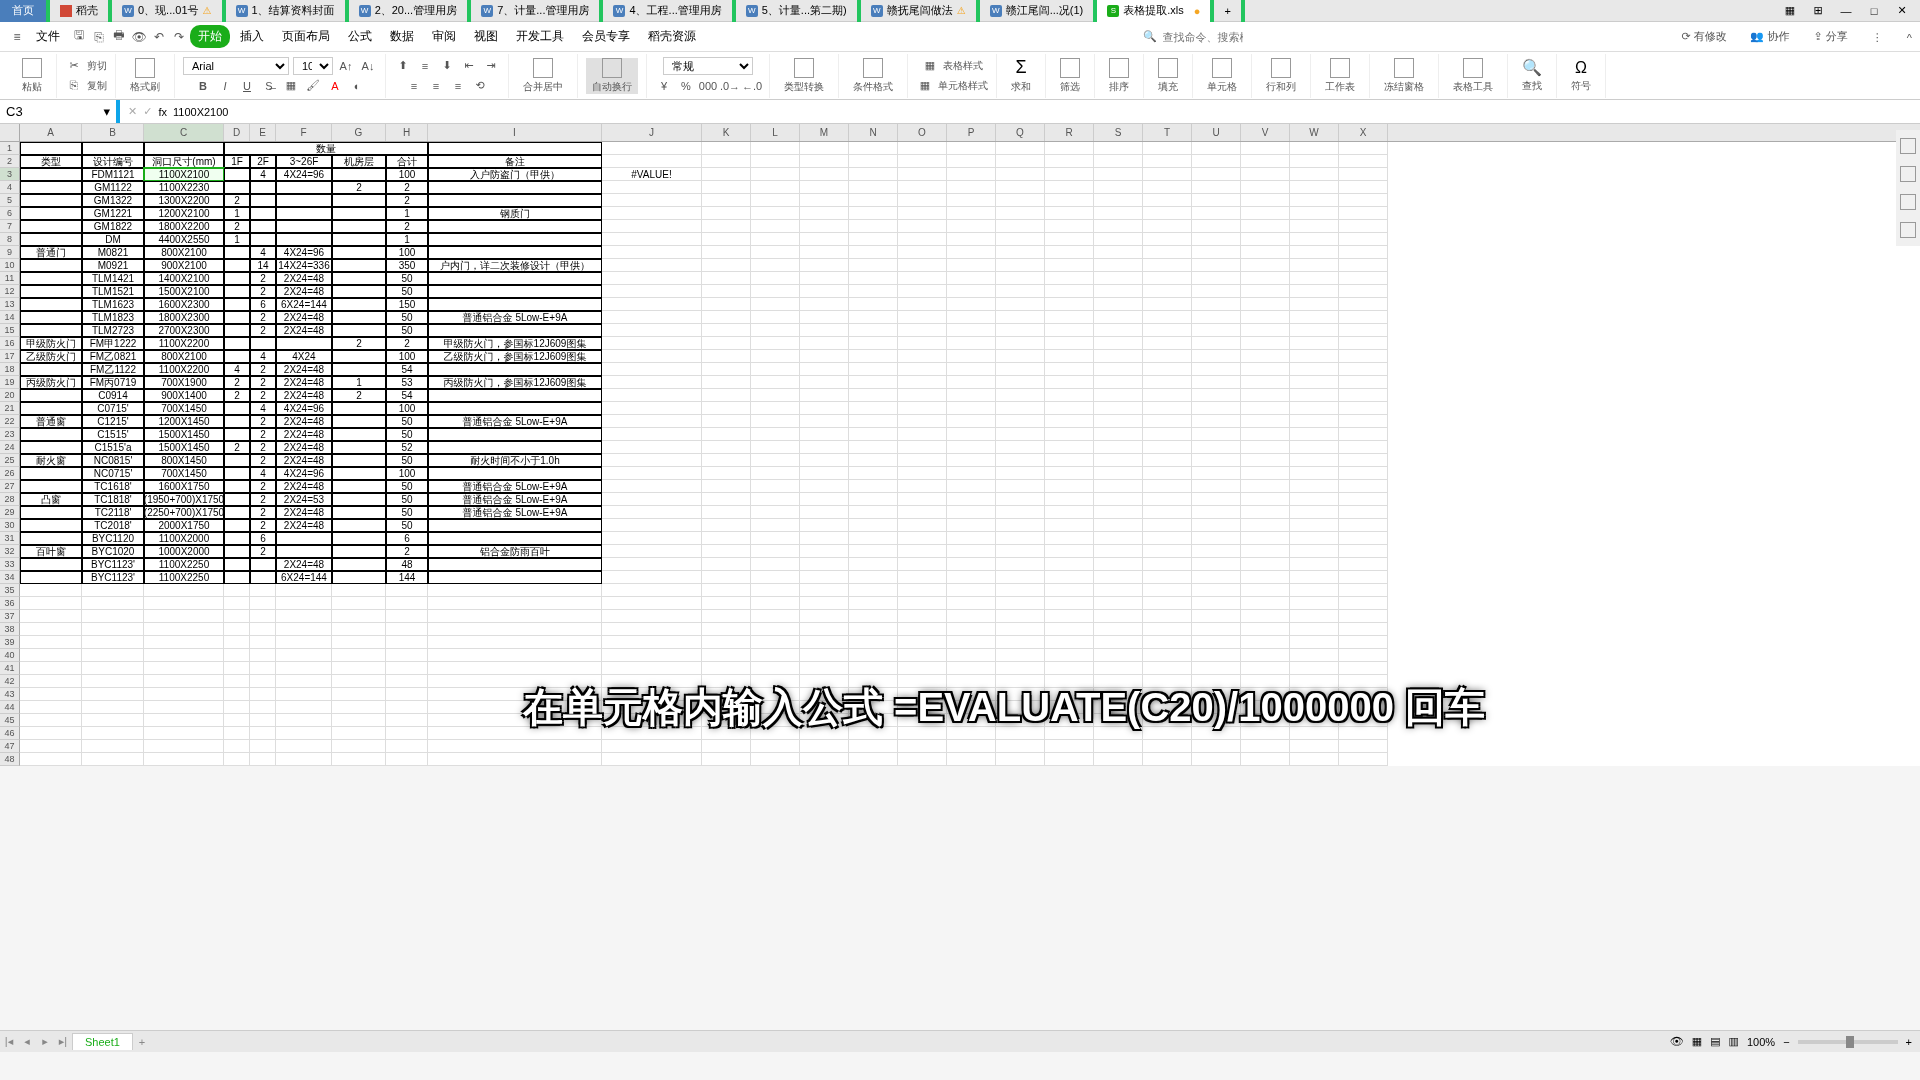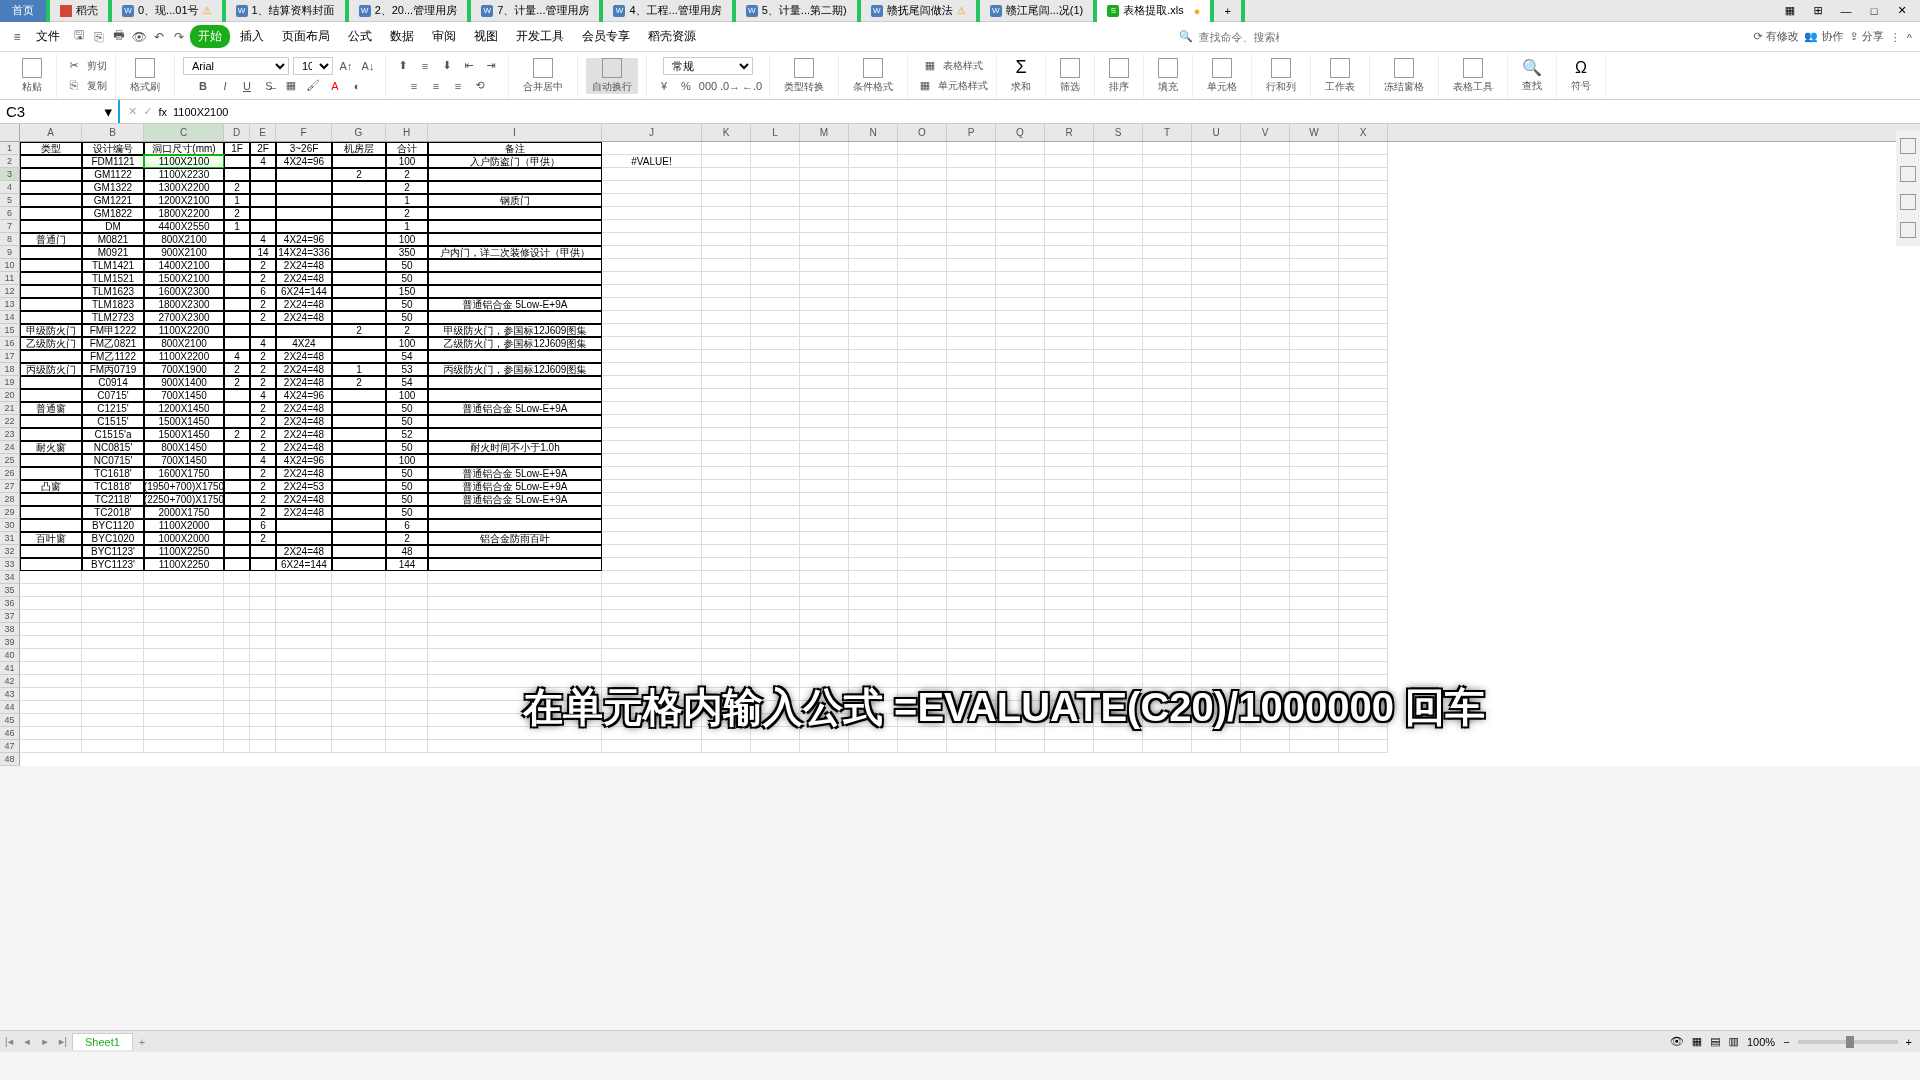--- a/index.html
+++ b/index.html
@@ -17,36 +17,36 @@
 .titlebar-right { margin-left: auto; display: flex; align-items: center; gap: 8px; padding-right: 8px; }
 .winbtn { width: 20px; height: 20px; display: flex; align-items: center; justify-content: center; font-size: 11px; cursor: pointer; }
 
 
 .menubar { height: 30px; background: #fff; display: flex; align-items: center; padding: 0 8px; gap: 2px; border-bottom: 1px solid #ddd; font-size: 12px; }
 .menubar .mbtn { padding: 3px 8px; cursor: pointer; }
 .menubar .mbtn.active { background: #1aad19; color: #fff; border-radius: 10px; }
 .menubar .licon { width: 18px; height: 18px; display: inline-flex; align-items: center; justify-content: center; color: #555; cursor: pointer; }
 .searcharea { margin-left: auto; display: flex; align-items: center; gap: 6px; font-size: 11px; color: #888; }
 .searcharea input { border: none; outline: none; font-size: 11px; width: 80px; }
-.rightmenu { margin-left: auto; display: flex; align-items: flex-end; gap: 6px; font-size: 11px; color: #555; }
+.rightmenu { margin-left: auto; display: flex; align-items: flex-end; gap: 24px; font-size: 11px; color: #555; }
 
 
 .ribbon { height: 48px; background: #fff; display: flex; align-items: center; padding: 0 8px; border-bottom: 1px solid #ccc; font-size: 11px; }
 .rgroup { display: flex; flex-direction: column; align-items: center; padding: 0 8px; border-right: 1px solid #eee; height: 44px; justify-content: center; }
 .rgroup.vert { gap: 2px; }
 .rgroup .row { display: flex; gap: 4px; align-items: center; }
 .rgroup .lbl { font-size: 10px; color: #555; }
 .ricon { width: 18px; height: 18px; display: inline-flex; align-items: center; justify-content: center; color: #555; cursor: pointer; }
 .rselect { border: 1px solid #ccc; padding: 1px 4px; font-size: 11px; background: #fff; }
 .rbig { display: flex; flex-direction: column; align-items: center; gap: 2px; cursor: pointer; padding: 0 6px; }
 .rbig .ico { width: 20px; height: 20px; border: 1px solid #999; }
 
 
 .formulabar { height: 24px; background: #fff; display: flex; align-items: center; border-bottom: 1px solid #ccc; }
-.namebox { width: 120px; border-right: 2px solid #0ea5e9; padding: 0 6px; font-size: 15px; display: flex; align-items: center; justify-content: space-between; height: 100%; }
+.namebox { width: 120px; border-right: 4px solid #0ea5e9; padding: 0 6px; font-size: 13px; display: flex; align-items: center; justify-content: space-between; height: 100%; }
 .fxarea { display: flex; align-items: center; gap: 6px; padding: 0 8px; font-size: 11px; flex: 1; }
 .fxinput { border: none; outline: none; font-size: 11px; flex: 1; }
 
 
 .sheet { position: relative; background: #fff; }
 .colheaders { display: flex; height: 18px; background: #e8e8e8; border-bottom: 1px solid #aaa; }
 .corner { width: 20px; border-right: 1px solid #aaa; background: #e8e8e8; }
 .ch { border-right: 1px solid #ccc; text-align: center; font-size: 10px; color: #555; display: flex; align-items: center; justify-content: center; }
 .gridwrap { display: flex; }
 .rowheaders { width: 20px; background: #e8e8e8; }
@@ -432,20 +432,42 @@
         <div class="rh">42</div>
         <div class="rh">43</div>
         <div class="rh">44</div>
         <div class="rh">45</div>
         <div class="rh">46</div>
         <div class="rh">47</div>
         <div class="rh">48</div>
       </div>
     <div class="cells" id="cells">
         <div class="crow">
+          <div class="cell cA b"> </div>
+          <div class="cell cB b"> </div>
+          <div class="cell cC b"> </div>
+          <div class="cell  b" style="width: 204px;">数量</div>
+          <div class="cell cI b"> </div>
+          <div class="cell cJ"></div>
+          <div class="cell cRest"></div>
+          <div class="cell cRest"></div>
+          <div class="cell cRest"></div>
+          <div class="cell cRest"></div>
+          <div class="cell cRest"></div>
+          <div class="cell cRest"></div>
+          <div class="cell cRest"></div>
+          <div class="cell cRest"></div>
+          <div class="cell cRest"></div>
+          <div class="cell cRest"></div>
+          <div class="cell cRest"></div>
+          <div class="cell cRest"></div>
+          <div class="cell cRest"></div>
+          <div class="cell cRest"></div>
+        </div>
+        <div class="crow">
           <div class="cell cA b">类型</div>
           <div class="cell cB b">设计编号</div>
           <div class="cell cC b">洞口尺寸(mm)</div>
           <div class="cell cD b">1F</div>
           <div class="cell cE b">2F</div>
           <div class="cell cF b">3~26F</div>
           <div class="cell cG b">机房层</div>
           <div class="cell cH b">合计</div>
           <div class="cell cI b">备注</div>
           <div class="cell cJ"></div>

